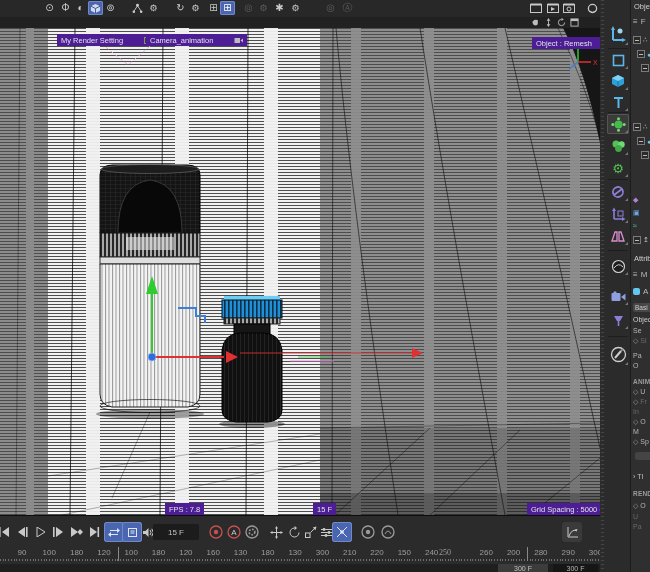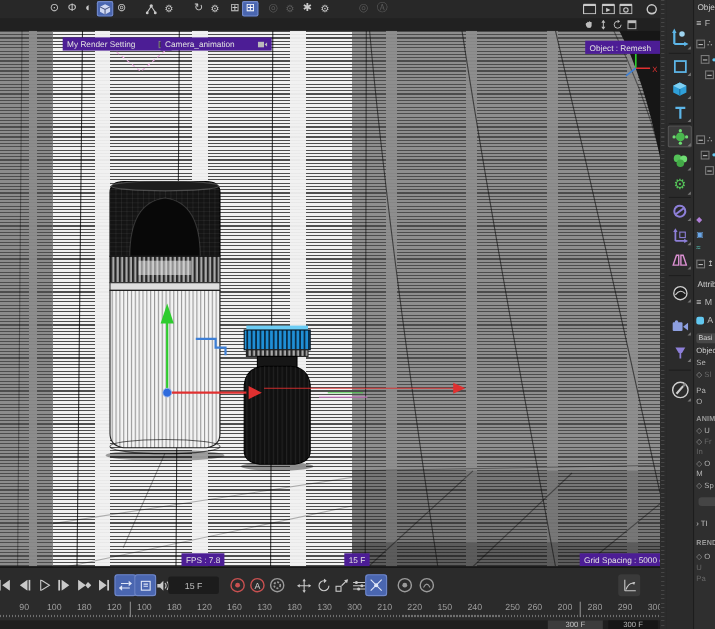--- a/index.html
+++ b/index.html
@@ -425,21 +425,21 @@
         <span class="tick-num" style="left: 185.86px;">120</span>
         <span class="tick-num" style="left: 213.17px;">160</span>
         <span class="tick-num" style="left: 240.48px;">130</span>
         <span class="tick-num" style="left: 267.79px;">180</span>
         <span class="tick-num" style="left: 295.1px;">130</span>
         <span class="tick-num" style="left: 322.41px;">300</span>
         <span class="tick-num" style="left: 349.72px; text-align: center;">210</span>
         <span class="tick-num" style="left: 377.03px; text-align: right;">220</span>
         <span class="tick-num" style="left: 404.34px;">150</span>
         <span class="tick-num" style="left: 431.65px;">240</span>
-        <span class="tick-num" style="left: 466px;">250</span>
+        <span class="tick-num" style="left: 445px; font-family: Liberation Serif, serif;">250</span>
         <span class="tick-num" style="left: 486.27px;">260</span>
         <span class="tick-num" style="left: 513.58px;">200</span>
         <span class="tick-num" style="left: 540.89px;">280</span>
         <span class="tick-num" style="left: 568.2px;">290</span>
         <span class="tick-num" style="left: 595.51px;">300</span>
         <div class="marker" style="left: 117.585px;"></div>
         <div class="marker" style="left: 527.235px;"></div>
       </div>
 
     <div id="tl-bottom">

